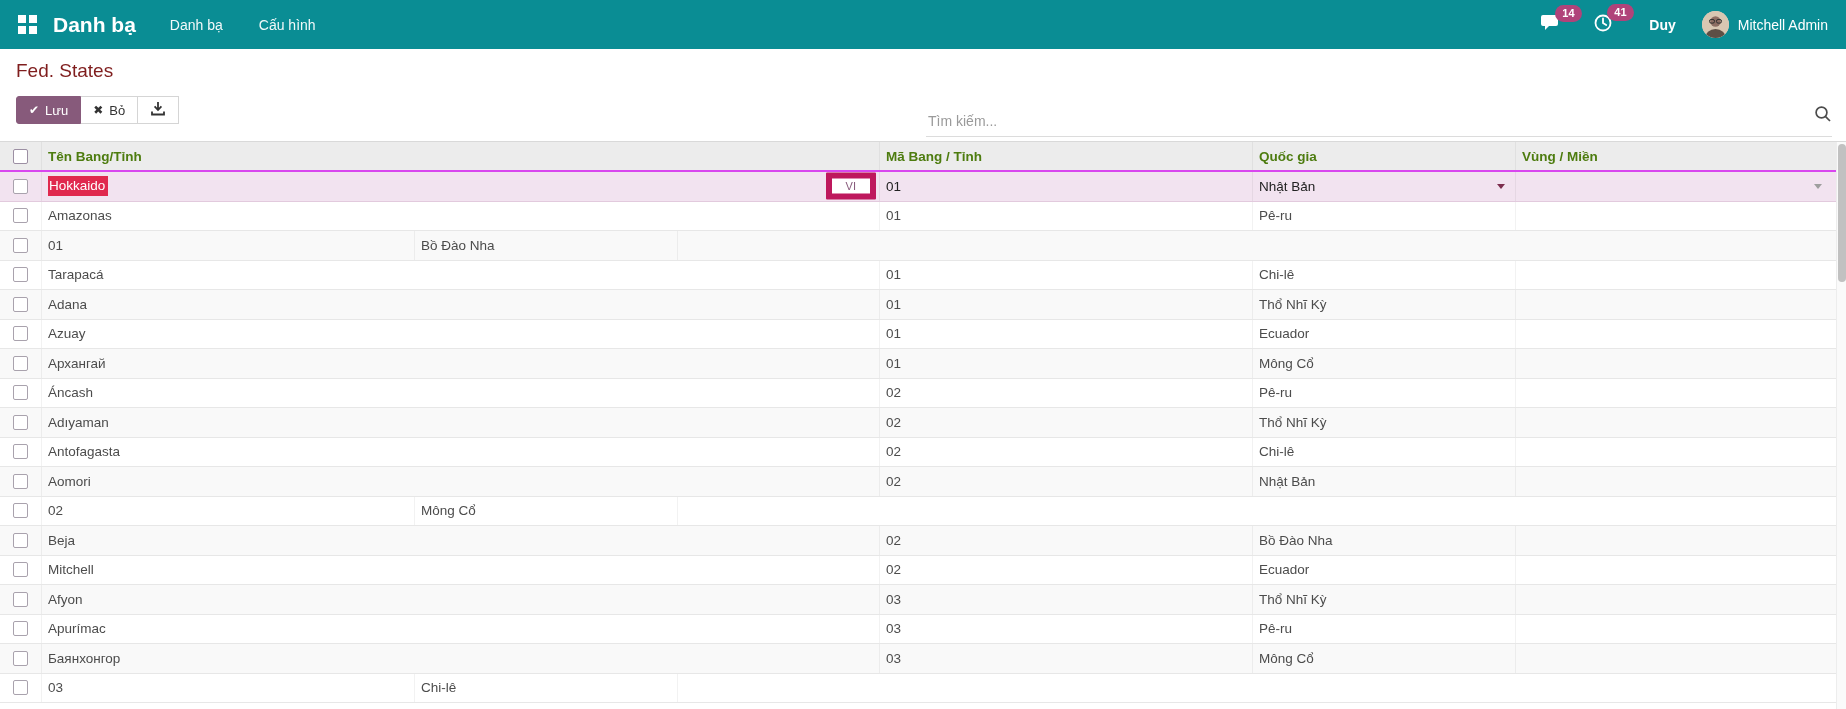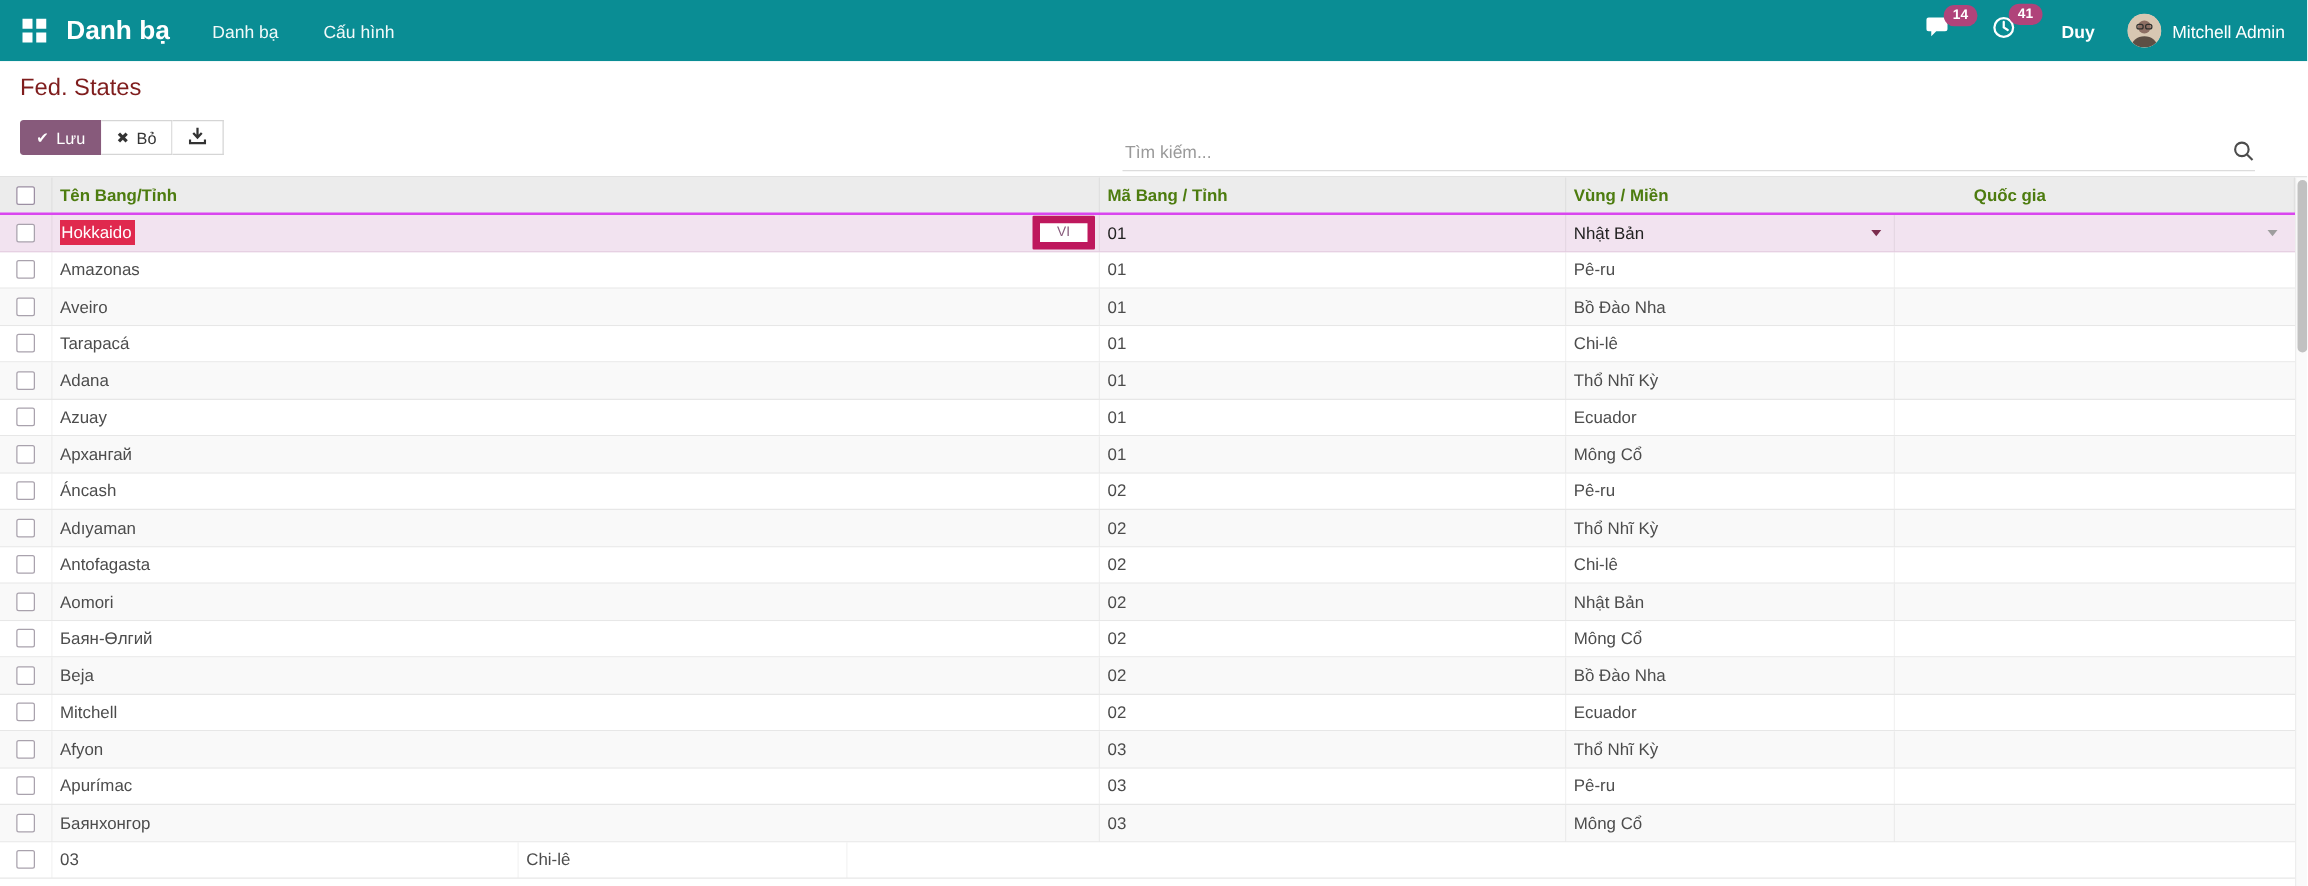--- a/index.html
+++ b/index.html
@@ -26,22 +26,22 @@
           border-bottom:1px solid #d9d9d9;box-sizing:border-box;}
   .view-title{position:absolute;left:16px;top:11px;font-size:19px;color:#7f1d1d;}
   .btn-row{position:absolute;left:16px;top:47px;display:flex;height:28px;}
   .btn{display:flex;align-items:center;font-size:13px;padding:0 12px;cursor:pointer;
        border:1px solid #d5d5d5;background:#fff;color:#333;box-sizing:border-box;}
   .btn + .btn{border-left:none;}
   .btn-primary{background:#875a7b;border-color:#875a7b;color:#fff;border-radius:3px 0 0 3px;}
   .btn .bicon{margin-right:6px;font-size:12px;}
   .btn-export{padding:0 13px;}
 
-  .search-wrap{position:absolute;left:898px;top:56px;width:906px;height:32px;
-               border-bottom:1px solid #dcdcdc;display:flex;align-items:center;box-sizing:border-box;}
+  .search-wrap{position:absolute;left:926px;top:56px;width:906px;height:32px;
+               border-bottom:1px solid #dcdcdc;display:flex;box-sizing:border-box;}
   .search-input{flex:1;border:none;outline:none;font-size:14px;color:#4c4c4c;background:transparent;
                 font-family:"Liberation Sans",sans-serif;}
   .search-input::placeholder{color:#9a9a9a;}
   .search-btn{width:26px;flex:none;display:flex;justify-content:flex-end;cursor:pointer;}
 
   .filter-bar{position:absolute;left:926px;top:97px;height:27px;display:flex;background:#f0f2f5;border-radius:2px;}
   .filter-btn{display:flex;align-items:center;font-size:13px;color:#4c4c4c;padding:0 14px;cursor:pointer;}
   .filter-btn + .filter-btn{border-left:1px solid #dcdee2;}
   .filter-btn .ficon{margin-right:6px;font-size:11px;color:#555;}
 
@@ -190,22 +190,22 @@
       </div>
     </div>
   </div>
 
   <div class="thead">
     <div class="cell c-check">
         <span class="cb"></span>
       </div>
     <div class="cell c-name">Tên Bang/Tỉnh</div>
     <div class="cell c-code">Mã Bang / Tỉnh</div>
+    <div class="cell c-country">Quốc gia</div>
     <div class="cell c-region">Vùng / Miền</div>
-    <div class="cell c-country">Quốc gia</div>
   </div>
 
   <div class="tbody">
       <div class="trow editing">
         <div class="cell c-check">
           <span class="cb"></span>
         </div>
         <div class="cell c-name">
           <span class="sel-text">Hokkaido</span>
           <span class="vi-badge">VI</span>
@@ -229,23 +229,20 @@
         <div class="cell c-code">01</div>
         <div class="cell c-country">
           <span>Pê-ru</span>
         </div>
         <div class="cell c-region"></div>
       </div>
       <div class="trow stripe">
         <div class="cell c-check">
           <span class="cb"></span>
         </div>
-        <div class="cell c-name">
-          <span>Aveiro</span>
-        </div>
         <div class="cell c-code">01</div>
         <div class="cell c-country">
           <span>Bồ Đào Nha</span>
         </div>
         <div class="cell c-region"></div>
       </div>
       <div class="trow">
         <div class="cell c-check">
           <span class="cb"></span>
         </div>
@@ -345,23 +342,20 @@
         </div>
         <div class="cell c-code">02</div>
         <div class="cell c-country">
           <span>Nhật Bản</span>
         </div>
         <div class="cell c-region"></div>
       </div>
       <div class="trow">
         <div class="cell c-check">
           <span class="cb"></span>
-        </div>
-        <div class="cell c-name">
-          <span>Баян-Өлгий</span>
         </div>
         <div class="cell c-code">02</div>
         <div class="cell c-country">
           <span>Mông Cổ</span>
         </div>
         <div class="cell c-region"></div>
       </div>
       <div class="trow stripe">
         <div class="cell c-check">
           <span class="cb"></span>

